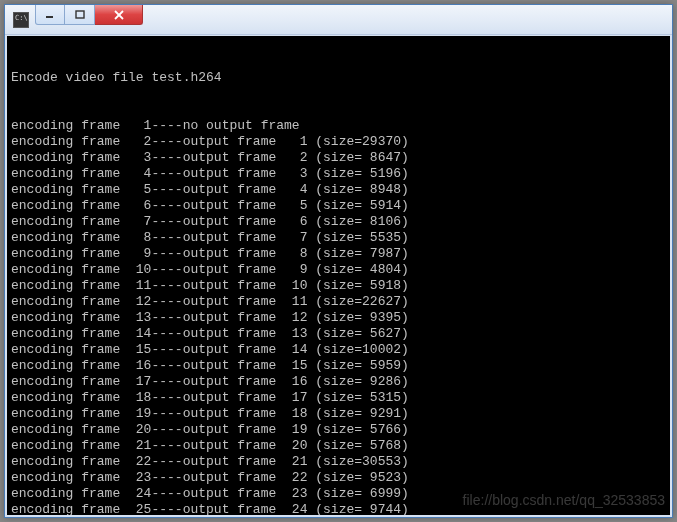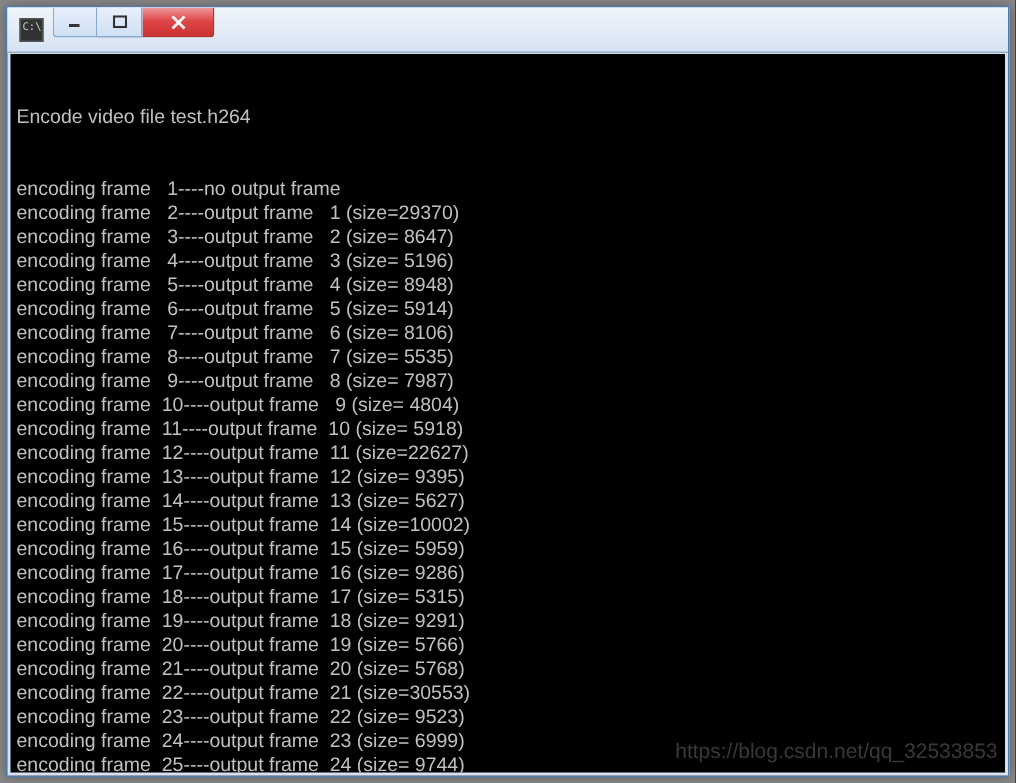--- a/index.html
+++ b/index.html
@@ -96,21 +96,21 @@
     }
     .win-btn svg {
       display: block;
     }
     .console {
       flex: 1;
       background: #000;
       border: 2px solid #d6e2f2;
       border-top-width: 1px;
       padding: 2px 4px;
-      font-family: Liberation Sans, sans-serif;
+      font-family: Liberation Mono, monospace;
       font-size: 13px;
       line-height: 16px;
       color: #c0c0c0;
       white-space: pre;
       overflow: hidden;
       position: relative;
     }
     .console-line {
       display: block;
     }
@@ -148,13 +148,13 @@
           </svg>
       </div>
     </div>
   </div>
   <div class="console">
     <span class="console-line">Encode video file test.h264</span>
     <div id="console-lines"><span class="console-line">encoding frame   1----no output frame</span><span class="console-line">encoding frame   2----output frame   1 (size=29370)</span><span class="console-line">encoding frame   3----output frame   2 (size= 8647)</span><span class="console-line">encoding frame   4----output frame   3 (size= 5196)</span><span class="console-line">encoding frame   5----output frame   4 (size= 8948)</span><span class="console-line">encoding frame   6----output frame   5 (size= 5914)</span><span class="console-line">encoding frame   7----output frame   6 (size= 8106)</span><span class="console-line">encoding frame   8----output frame   7 (size= 5535)</span><span class="console-line">encoding frame   9----output frame   8 (size= 7987)</span><span class="console-line">encoding frame  10----output frame   9 (size= 4804)</span><span class="console-line">encoding frame  11----output frame  10 (size= 5918)</span><span class="console-line">encoding frame  12----output frame  11 (size=22627)</span><span class="console-line">encoding frame  13----output frame  12 (size= 9395)</span><span class="console-line">encoding frame  14----output frame  13 (size= 5627)</span><span class="console-line">encoding frame  15----output frame  14 (size=10002)</span><span class="console-line">encoding frame  16----output frame  15 (size= 5959)</span><span class="console-line">encoding frame  17----output frame  16 (size= 9286)</span><span class="console-line">encoding frame  18----output frame  17 (size= 5315)</span><span class="console-line">encoding frame  19----output frame  18 (size= 9291)</span><span class="console-line">encoding frame  20----output frame  19 (size= 5766)</span><span class="console-line">encoding frame  21----output frame  20 (size= 5768)</span><span class="console-line">encoding frame  22----output frame  21 (size=30553)</span><span class="console-line">encoding frame  23----output frame  22 (size= 9523)</span><span class="console-line">encoding frame  24----output frame  23 (size= 6999)</span><span class="console-line">encoding frame  25----output frame  24 (size= 9744)</span><span class="console-line"></span></div>
   </div>
 </div>
 
-<div class="watermark">https://blog.csdn.net/qq_32533853</div>
+<div class="watermark">file://blog.csdn.net/qq_32533853</div>
 
 </body></html>

